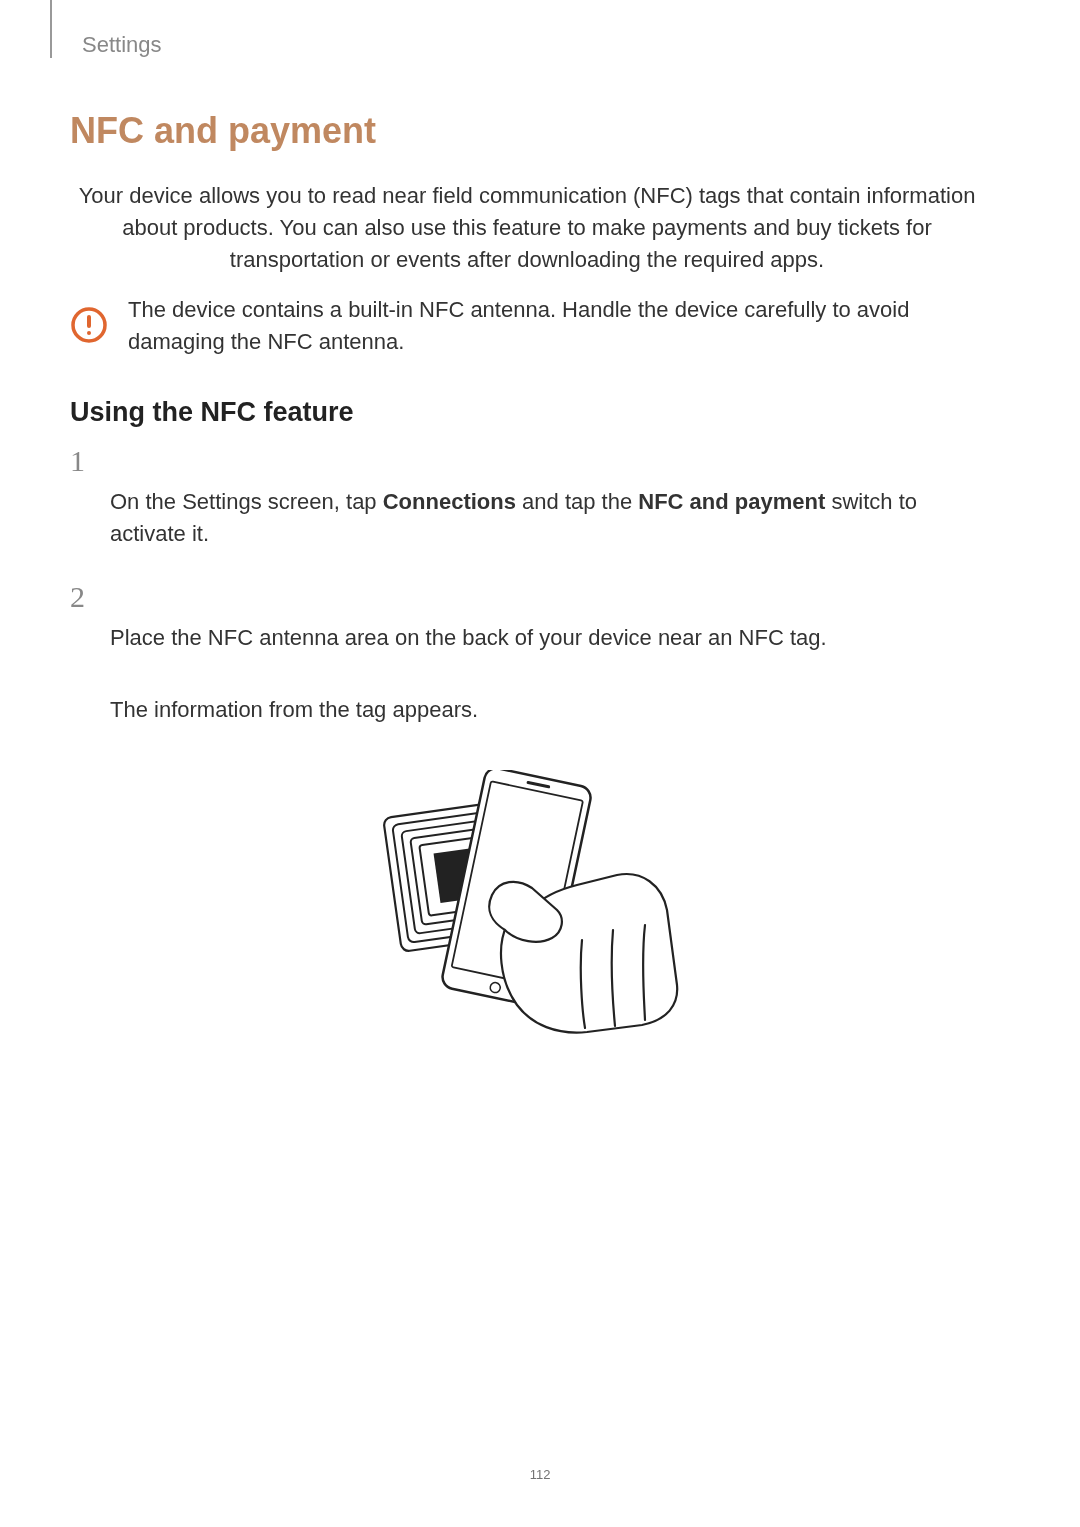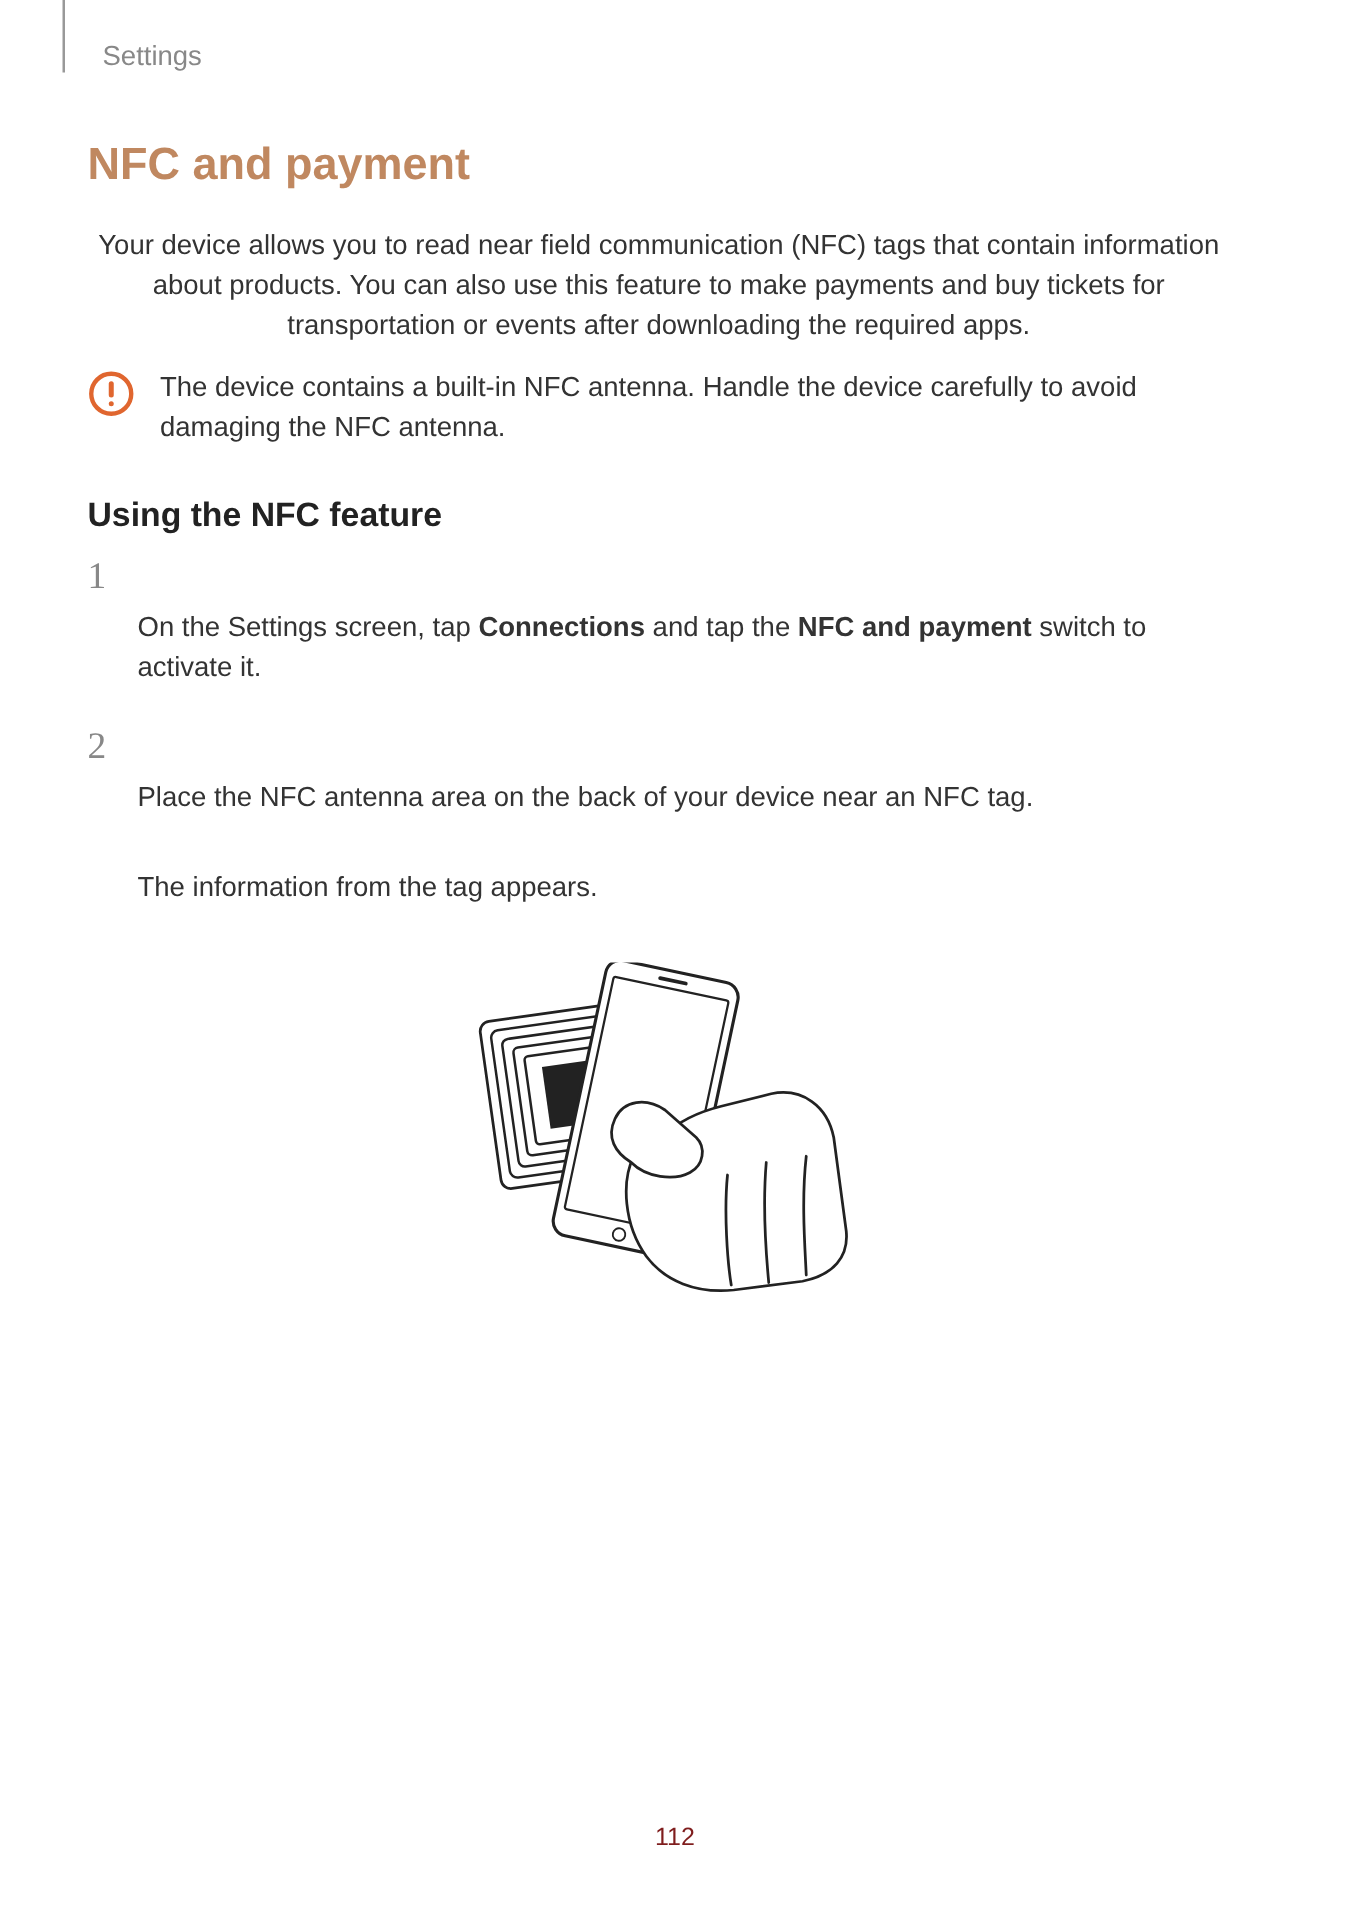--- a/index.html
+++ b/index.html
@@ -41,21 +41,21 @@
     }
     .para {
       font-size: 22px;
       line-height: 1.45;
       color: #333;
       margin-bottom: 18px;
       text-align: center;
     }
     .callout {
       display: flex;
-      align-items: flex-start;
+      align-items: center;
       gap: 20px;
       margin-top: 10px;
       margin-bottom: 30px;
     }
     .callout-icon {
       flex-shrink: 0;
       margin-top: 2px;
     }
     .callout-text {
       font-size: 22px;
@@ -98,22 +98,22 @@
     .illustration {
       display: flex;
       justify-content: center;
       margin: 30px 0 30px 0;
     }
     .page-number {
       position: absolute;
       bottom: 45px;
       left: 50%;
       transform: translateX(-50%);
-      color: #7f1d1d;
-      font-size: 20px;
+      color: #737373;
+      font-size: 13px;
     }
   </style>
 </head>
 <body>
 
 <div class="header-mark"></div>
 <div class="header-label">Settings</div>
 
 <div class="content">
 

